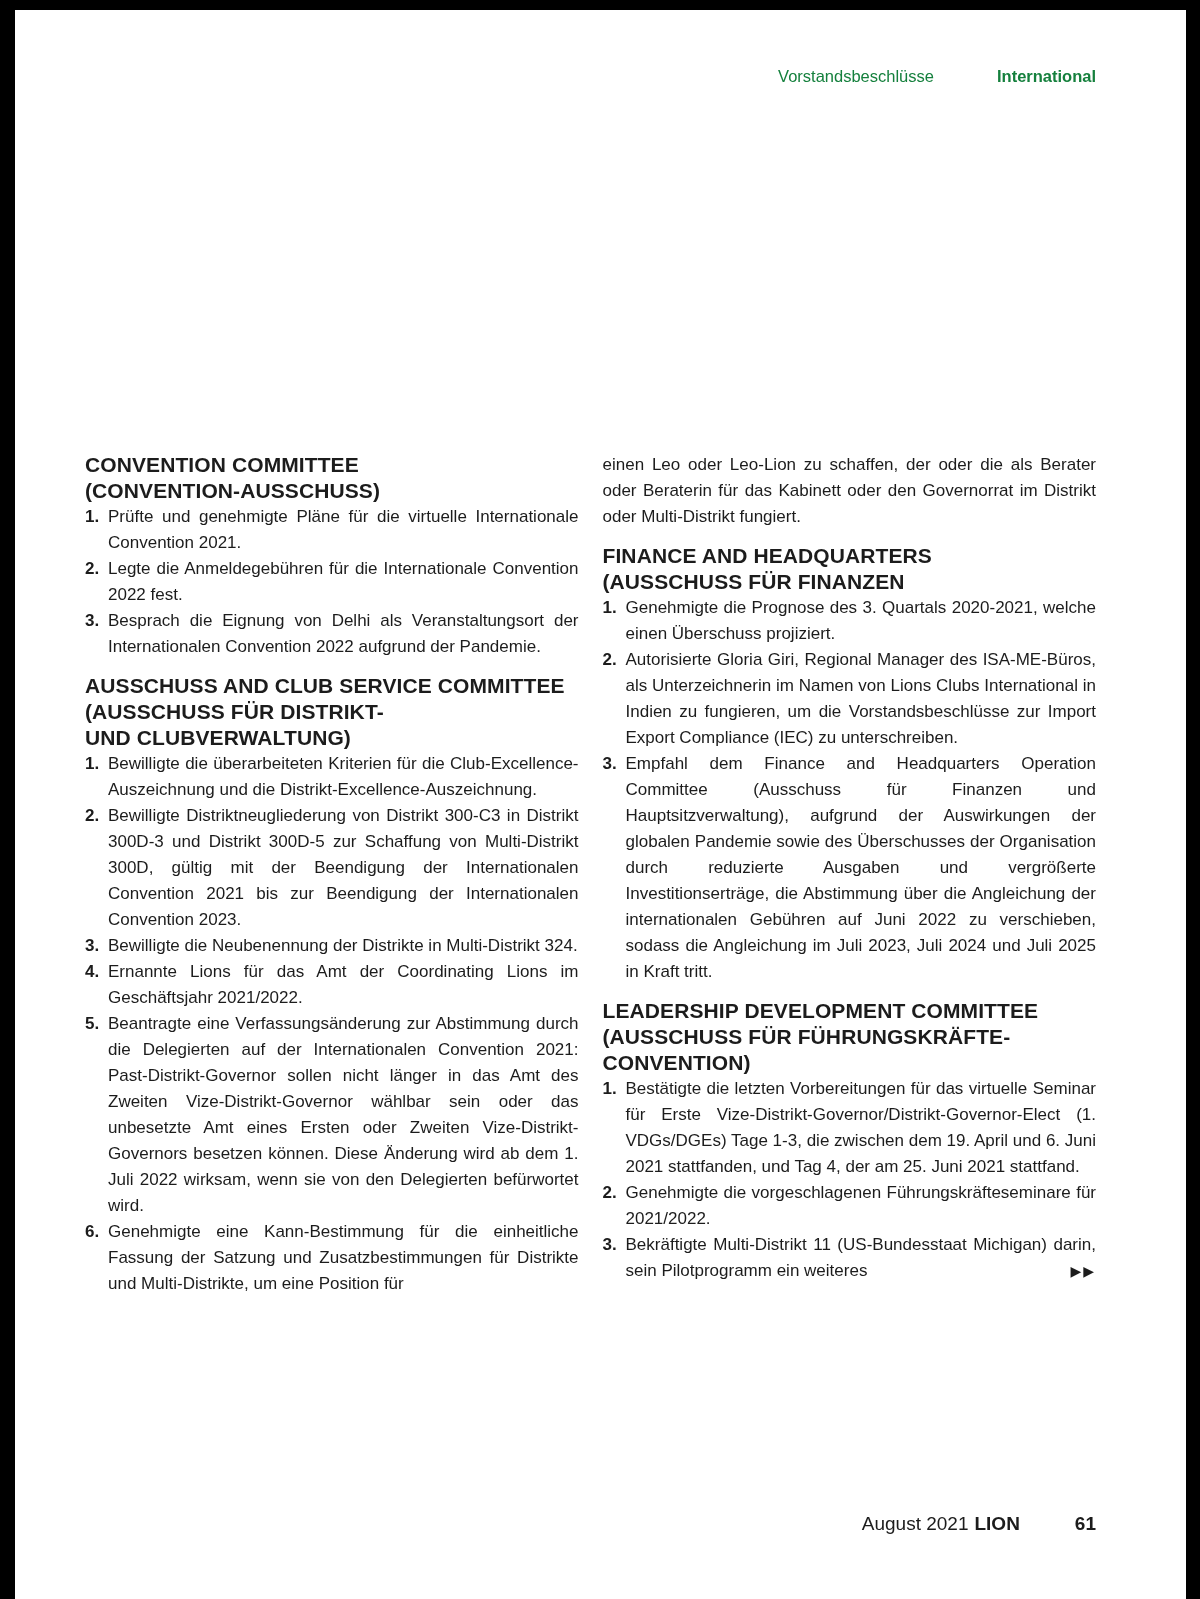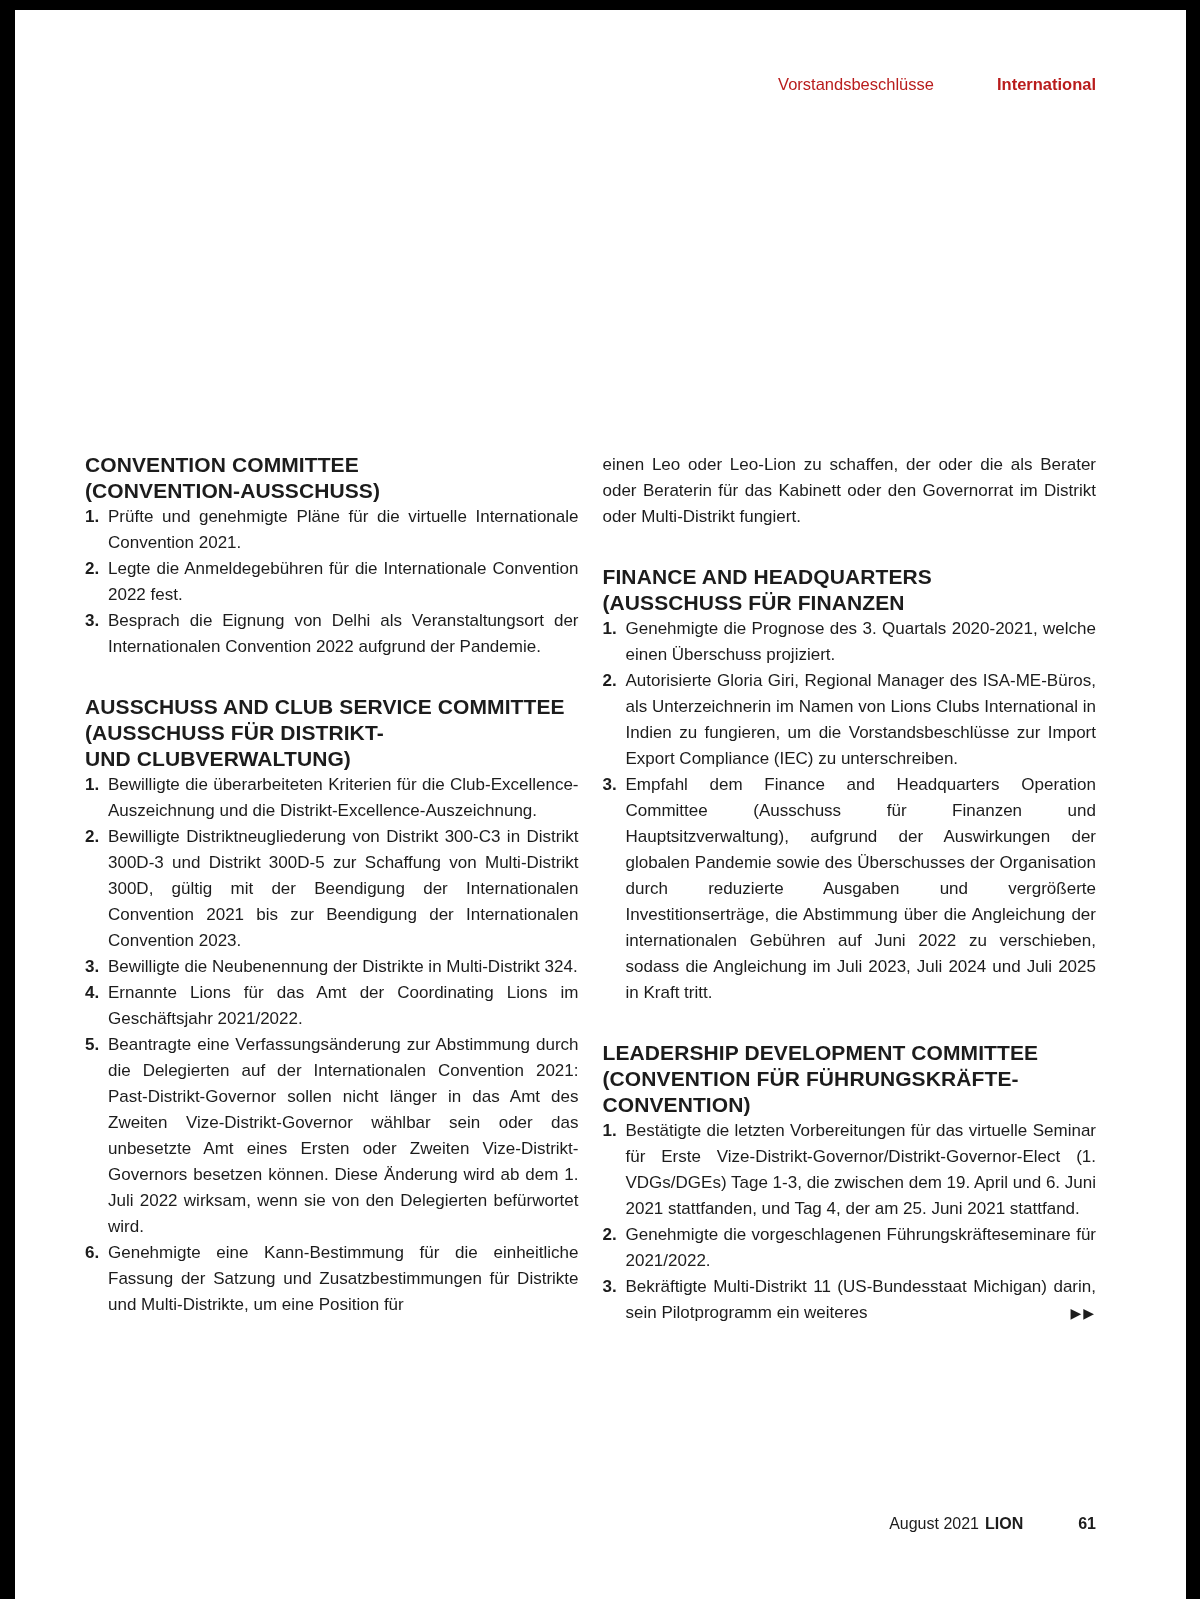--- a/index.html
+++ b/index.html
@@ -15,40 +15,40 @@
     font-size: 17px;
     line-height: 26px;
   }
   
   .bar-top   { position: absolute; top: 0; left: 0; width: 100%; height: 10px; background: #000; }
   .bar-left  { position: absolute; top: 0; left: 0; width: 15px; height: 100%; background: #000; }
   .bar-right { position: absolute; top: 0; right: 0; width: 14px; height: 100%; background: #000; }
 
   .running-head {
     position: absolute;
-    top: 74px;
+    top: 66px;
     right: 104px;
     font-size: 16.5px;
     line-height: 20px;
-    color: #b91c1c;
+    color: #15803d;
     white-space: nowrap;
   }
   .running-head .section-label { font-weight: normal; }
   .running-head .edition-label { font-weight: bold; margin-left: 63px; }
 
   .columns {
     position: absolute;
     top: 452px;
     left: 85px;
     right: 104px;
     display: flex;
     gap: 24px;
   }
   .column { flex: 1 1 0; min-width: 0; }
-  .column > * + * { margin-top: 34px; }
+  .column > * + * { margin-top: 13px; }
 
   .heading {
     font-weight: bold;
     font-size: 21px;
     line-height: 26px;
     letter-spacing: 0.1px;
   }
   .hline { display: block; }
 
   .item { display: flex; }
@@ -74,21 +74,21 @@
     line-height: 26px;
     letter-spacing: 2px;
     color: #1c1c1c;
     margin-left: 8px;
   }
 
   .page-foot {
     position: absolute;
     top: 1514px;
     right: 104px;
-    font-size: 16px;
+    font-size: 19px;
     line-height: 20px;
     white-space: nowrap;
   }
   .page-foot .issue { font-weight: normal; }
   .page-foot .mag   { font-weight: bold; margin-left: 6px; }
   .page-foot .pnum  { font-weight: bold; margin-left: 55px; }
 </style>
 </head>
 <body>
 
@@ -168,21 +168,21 @@
           <div class="txt">Autorisierte Gloria Giri, Regional Manager des ISA-ME-Büros, als Unterzeichnerin im Namen von Lions Clubs International in Indien zu fungieren, um die Vorstandsbeschlüsse zur Import Export Compliance (IEC) zu unterschreiben.</div>
         </div>
         <div class="item">
           <span class="num">3.</span>
           <div class="txt">Empfahl dem Finance and Headquarters Operation Committee (Ausschuss für Finanzen und Hauptsitzverwaltung), aufgrund der Auswirkungen der globalen Pandemie sowie des Überschusses der Organisation durch reduzierte Ausgaben und vergrößerte Investitionserträge, die Abstimmung über die Angleichung der internationalen Gebühren auf Juni 2022 zu verschieben, sodass die Angleichung im Juli 2023, Juli 2024 und Juli 2025 in Kraft tritt.</div>
         </div>
       </section>
       <section class="section">
         <h2 class="heading">
           <span class="hline">LEADERSHIP DEVELOPMENT COMMITTEE</span>
-          <span class="hline">(CONVENTION FÜR FÜHRUNGSKRÄFTE-</span>
+          <span class="hline">(AUSSCHUSS FÜR FÜHRUNGSKRÄFTE-</span>
           <span class="hline">CONVENTION)</span>
         </h2>
         <div class="item">
           <span class="num">1.</span>
           <div class="txt">Bestätigte die letzten Vorbereitungen für das virtuelle Seminar für Erste Vize-Distrikt-Governor/Distrikt-Governor-Elect (1. VDGs/DGEs) Tage 1-3, die zwischen dem 19. April und 6. Juni 2021 stattfanden, und Tag 4, der am 25. Juni 2021 stattfand.</div>
         </div>
         <div class="item">
           <span class="num">2.</span>
           <div class="txt">Genehmigte die vorgeschlagenen Führungskräfteseminare für 2021/2022.</div>
         </div>

